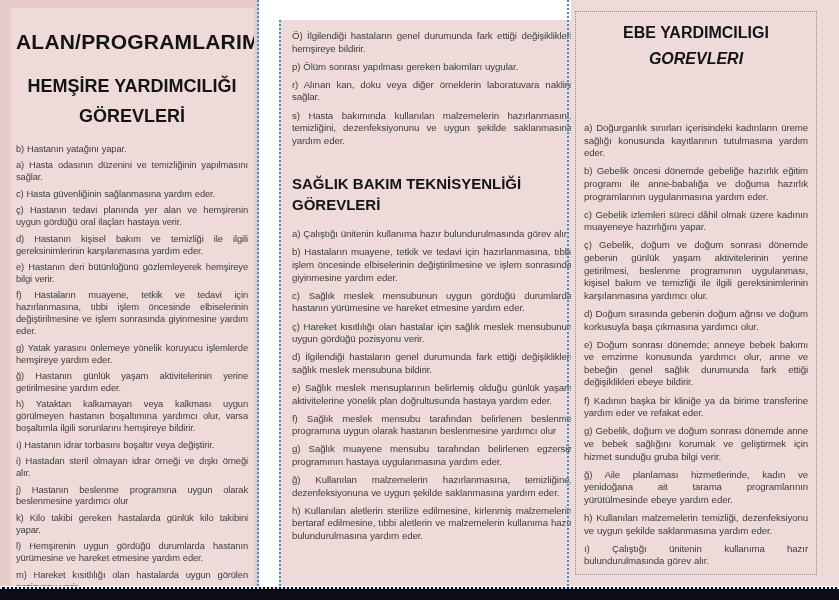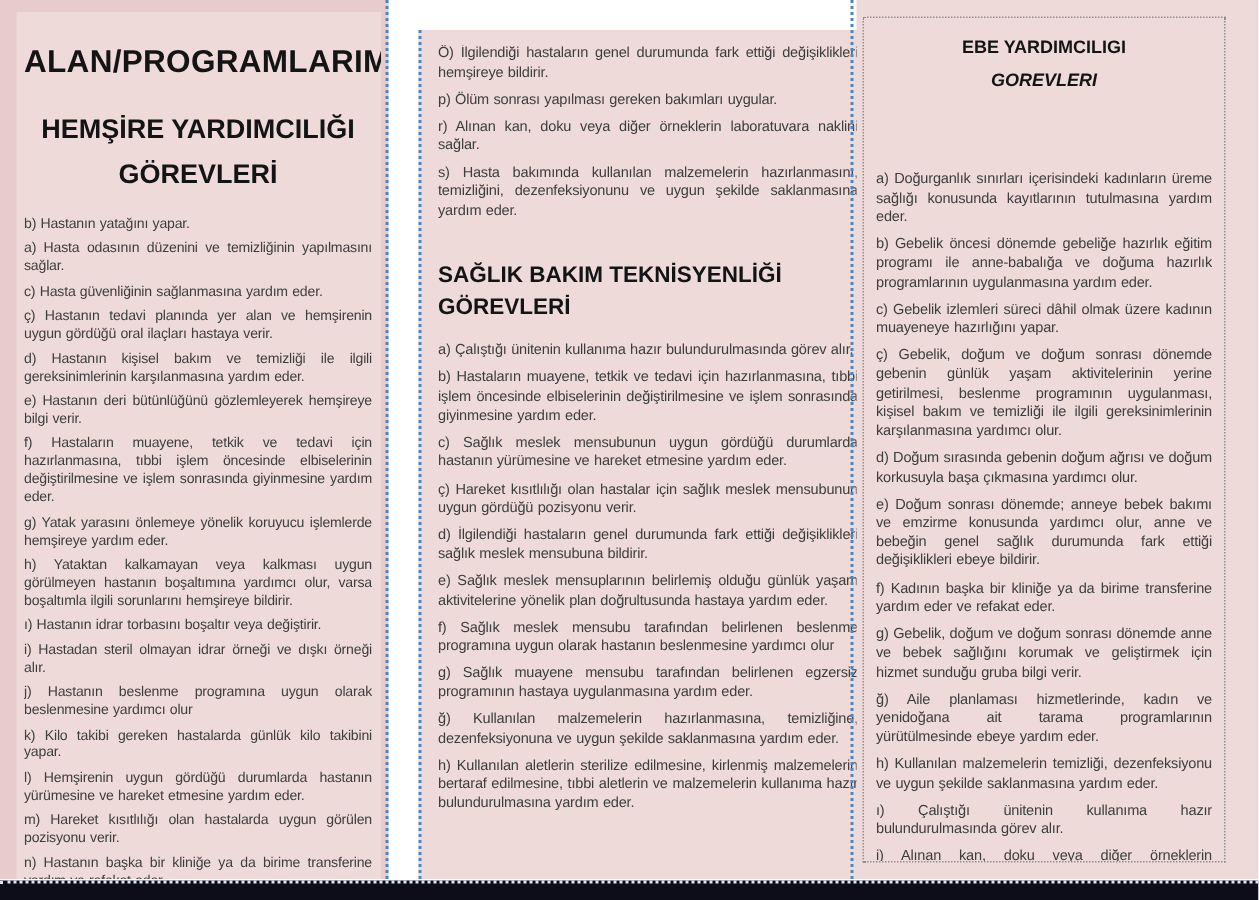--- a/index.html
+++ b/index.html
@@ -68,21 +68,21 @@
     font-size:18px;font-weight:bold;text-align:center;
     color:var(--heading-text);
   }
   .sub-heading.last{margin-bottom:16px;}
   .mid-heading{
     margin:22px 0 2px;
     font-size:15px;font-weight:bold;text-align:left;
     color:var(--heading-text);line-height:1.25;
   }
   .mid-heading.last{margin:0 0 14px;}
-  .col3 .sub-heading{font-size:12px;margin-bottom:8px;}
+  .col3 .sub-heading{font-size:16px;margin-bottom:8px;}
   .col3 .sub-heading.last{margin-bottom:54px;font-style:italic;}
 
   .items{overflow:hidden;}
   .item{
     margin:0 0 4.5px;
     font-size:9.4px;line-height:1.27;
     color:var(--body-text);
     text-align:justify;letter-spacing:-.12px;
     word-spacing:.4px;
   }
@@ -108,20 +108,21 @@
       <h2 class="sub-heading last">GÖREVLERİ</h2>
       <div class="items">
           <p class="item">b) Hastanın yatağını yapar.</p>
           <p class="item">a) Hasta odasının düzenini ve temizliğinin yapılmasını sağlar.</p>
           <p class="item">c) Hasta güvenliğinin sağlanmasına yardım eder.</p>
           <p class="item">ç) Hastanın tedavi planında yer alan ve hemşirenin uygun gördüğü oral ilaçları hastaya verir.</p>
           <p class="item">d) Hastanın kişisel bakım ve temizliği ile ilgili gereksinimlerinin karşılanmasına yardım eder.</p>
           <p class="item">e) Hastanın deri bütünlüğünü gözlemleyerek hemşireye bilgi verir.</p>
           <p class="item">f) Hastaların muayene, tetkik ve tedavi için hazırlanmasına, tıbbi işlem öncesinde elbiselerinin değiştirilmesine ve işlem sonrasında giyinmesine yardım eder.</p>
           <p class="item">g) Yatak yarasını önlemeye yönelik koruyucu işlemlerde hemşireye yardım eder.</p>
+          <p class="item">ğ) Hastanın günlük yaşam aktivitelerinin yerine getirilmesine yardım eder.</p>
           <p class="item">h) Yataktan kalkamayan veya kalkması uygun görülmeyen hastanın boşaltımına yardımcı olur, varsa boşaltımla ilgili sorunlarını hemşireye bildirir.</p>
           <p class="item">ı) Hastanın idrar torbasını boşaltır veya değiştirir.</p>
           <p class="item">i) Hastadan steril olmayan idrar örneği ve dışkı örneği alır.</p>
           <p class="item">j) Hastanın beslenme programına uygun olarak beslenmesine yardımcı olur</p>
           <p class="item">k) Kilo takibi gereken hastalarda günlük kilo takibini yapar.</p>
           <p class="item">l) Hemşirenin uygun gördüğü durumlarda hastanın yürümesine ve hareket etmesine yardım eder.</p>
           <p class="item">m) Hareket kısıtlılığı olan hastalarda uygun görülen pozisyonu verir.</p>
           <p class="item">n) Hastanın başka bir kliniğe ya da birime transferine yardım ve refakat eder.</p>
         </div>
     </div>

